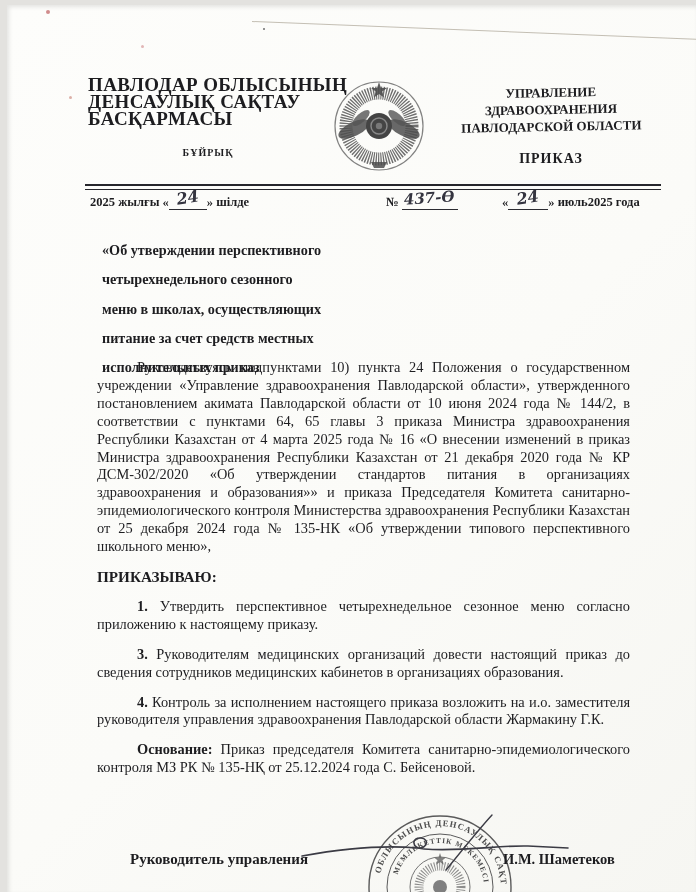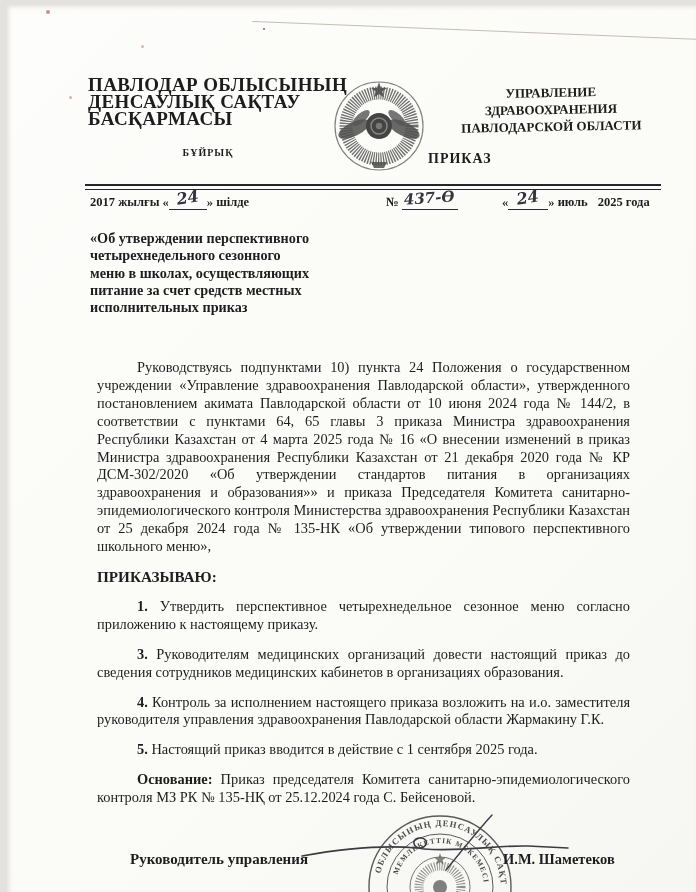--- a/index.html
+++ b/index.html
@@ -12,36 +12,36 @@
   .scan-diagonal{position:absolute;left:252px;top:21px;width:446px;height:0;
          border-top:1px solid rgba(150,140,122,.55);transform:rotate(2.3deg);transform-origin:left top}
   .speck{position:absolute;border-radius:50%}
   .hdr-left{position:absolute;left:88px;top:76px;width:240px;text-align:left;
          font-weight:bold;font-size:19px;line-height:17px;letter-spacing:.4px}
   .hdr-right{position:absolute;left:428px;top:84px;width:246px;text-align:center;
          font-weight:bold;font-size:13px;line-height:17px;transform:rotate(-1.1deg)}
   .hdr-left div,.hdr-right div{white-space:nowrap}
   .doctype-kk{position:absolute;left:88px;top:147px;width:240px;text-align:center;
          font-weight:bold;font-size:10px;letter-spacing:1px}
-  .doctype-ru{position:absolute;left:428px;top:151px;width:246px;
+  .doctype-ru{position:absolute;left:428px;top:151px;width:246px;text-align:center;
          font-weight:bold;font-size:14px;letter-spacing:1px}
   .emblem{position:absolute;left:331px;top:76px;width:96px;height:96px;filter:blur(.45px) contrast(.92)}
   .rule{position:absolute;left:85px;top:184px;width:576px;height:3px;
          border-top:2px solid #26262c;border-bottom:1px solid #26262c}
   .dl{position:absolute;top:194px;font-weight:bold;font-size:12.5px;white-space:nowrap}
   .dl-kk{left:90px}.dl-no{left:386px}.dl-ru{left:502px}
   .uline{display:inline-block;border-bottom:1.2px solid #2b2b31;text-align:center;
          height:15px;vertical-align:bottom;line-height:13px}
   .hand{display:inline-block;font-style:italic;font-family:"DejaVu Serif",serif;
          color:#34343f;font-size:16px;transform:rotate(-9deg) translateY(-3px)}
   .hand-no{transform:rotate(-4deg) translateY(-2px);font-size:15px}
-  .yr{margin-left:10px}
+  .yr{}
   .title{position:absolute;left:90px;top:230px;width:380px;font-weight:bold;
          font-size:14.2px;line-height:17.3px}
-  .title p{margin:0}
+  .title p{margin:12px}
   .bodycol{position:absolute;left:85px;top:347px;width:557px;font-size:14.4px;
          line-height:17.9px;text-align:justify}
   .bodycol p{margin:12px;text-indent:40px}
   .bodycol p.noindent{text-indent:0;font-weight:bold;font-size:15.2px}
   .bld{font-weight:bold}
   .sig-role{position:absolute;left:130px;top:851px;font-weight:bold;font-size:15px;white-space:nowrap}
   .sig-name{position:absolute;left:503px;top:851px;font-weight:bold;font-size:14.5px;white-space:nowrap}
   .stamp{position:absolute;left:346px;top:811px;filter:blur(.3px)}
   .signstroke{position:absolute;left:296px;top:812px}
 </style>
@@ -79,41 +79,40 @@
 
   <div class="hdr-right">
     <div>УПРАВЛЕНИЕ</div>
     <div>ЗДРАВООХРАНЕНИЯ</div>
     <div>ПАВЛОДАРСКОЙ ОБЛАСТИ</div>
   </div>
   <div class="doctype-ru">ПРИКАЗ</div>
 
   <div class="rule"></div>
 
-  <span class="dl dl-kk"><span>2017 жылғы «</span><span class="uline" style="min-width:38px"><span class="hand">24</span></span><span>» шілде</span></span>
+  <span class="dl dl-kk"><span>2025 жылғы «</span><span class="uline" style="min-width:38px"><span class="hand">24</span></span><span>» шілде</span></span>
 
   <span class="dl dl-no"><span>№</span> <span class="uline" style="min-width:56px"><span class="hand hand-no">437-Ө</span></span></span>
 
   <span class="dl dl-ru"><span>«</span><span class="uline" style="min-width:40px"><span class="hand">24</span></span><span>» июль</span><span class="yr">2025 года</span></span>
 
   <div class="title">
     <p>«Об утверждении перспективного</p>
     <p>четырехнедельного сезонного</p>
     <p>меню в школах, осуществляющих</p>
     <p>питание за счет средств местных</p>
     <p>исполнительных приказ</p>
   </div>
 
   <div class="bodycol">
     <p>Руководствуясь подпунктами 10) пункта 24 Положения о государственном учреждении «Управление здравоохранения Павлодарской области», утвержденного постановлением акимата Павлодарской области от 10 июня 2024 года № 144/2, в соответствии с пунктами 64, 65 главы 3 приказа Министра здравоохранения Республики Казахстан от 4 марта 2025 года № 16 «О внесении изменений в приказ Министра здравоохранения Республики Казахстан от 21 декабря 2020 года № КР ДСМ-302/2020 «Об утверждении стандартов питания в организациях здравоохранения и образования»» и приказа Председателя Комитета санитарно-эпидемиологического контроля Министерства здравоохранения Республики Казахстан от 25 декабря 2024 года № 135-НК «Об утверждении типового перспективного школьного меню»,</p>
     <p class="noindent">ПРИКАЗЫВАЮ:</p>
     <p><span class="bld">1.</span> <span>Утвердить перспективное четырехнедельное сезонное меню согласно приложению к настоящему приказу.</span></p>
     <p><span class="bld">3.</span> <span>Руководителям медицинских организаций довести настоящий приказ до сведения сотрудников медицинских кабинетов в организациях образования.</span></p>
     <p><span class="bld">4.</span> <span>Контроль за исполнением настоящего приказа возложить на и.о. заместителя руководителя управления здравоохранения Павлодарской области Жармакину Г.К.</span></p>
-    <p><span class="bld">5.</span> <span>Настоящий приказ вводится в действие с 1 сентября 2025 года.</span></p>
     <p><span class="bld">Основание:</span> <span>Приказ председателя Комитета санитарно-эпидемиологического контроля МЗ РК № 135-НҚ от 25.12.2024 года С. Бейсеновой.</span></p>
   </div>
 
   <svg class="stamp" width="188" height="81" viewBox="0 0 188 81" xmlns="http://www.w3.org/2000/svg">
     <defs>
       <path id="arcO" d="M 33 76 A 61 61 0 1 1 155 76"></path>
       <path id="arcI" d="M 50 76 A 44 44 0 1 1 138 76"></path>
     </defs>
     <circle cx="94" cy="76" r="71" fill="none" stroke="#5a5a5a" stroke-width="1.4"></circle>
     <circle cx="94" cy="76" r="53" fill="none" stroke="#5a5a5a" stroke-width="1"></circle>

